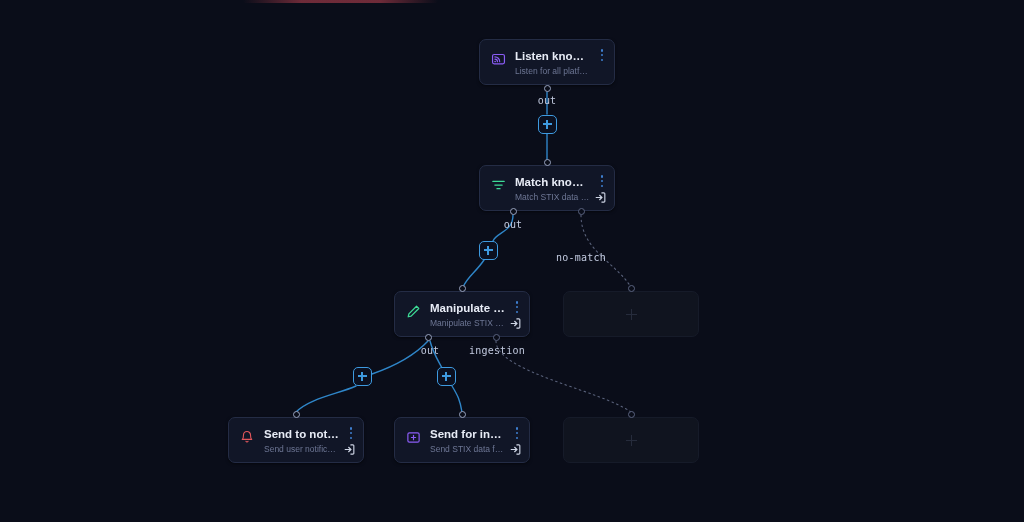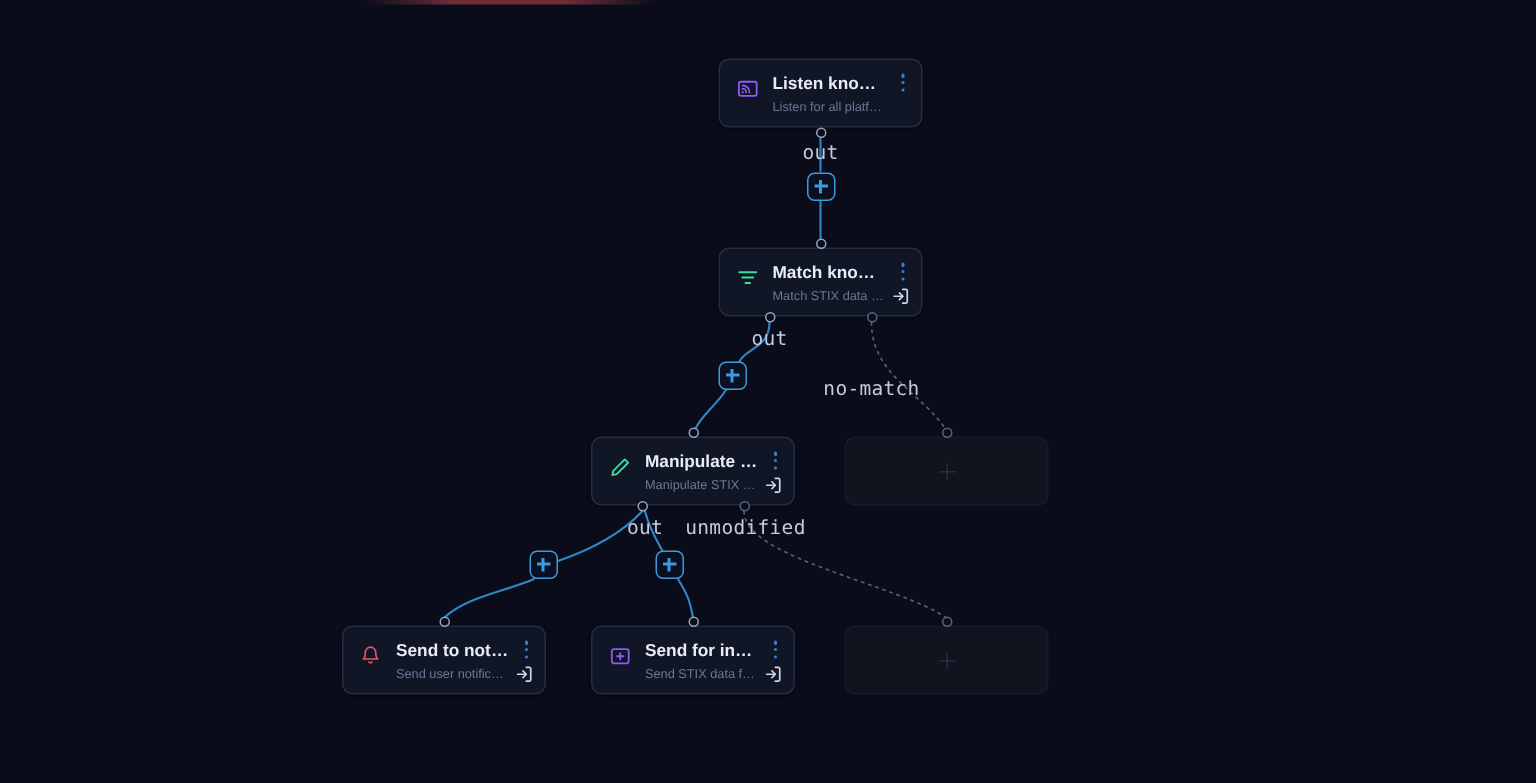--- a/index.html
+++ b/index.html
@@ -96,21 +96,21 @@
     position: absolute;
     width: 7px; height: 7px;
     border-radius: 50%;
     background: #0a0d19;
     border: 1.3px solid #5b6480;
   }
   .port.active { border-color: #9aa4c0; }
   .port-label {
     position: absolute;
     font-family: "DejaVu Sans Mono", "Liberation Mono", monospace;
-    font-size: 13px;
+    font-size: 10px;
     color: #c3cbe0;
     white-space: nowrap;
     letter-spacing: 0.2px;
     text-align: right;
   }
 
   
   .plus-btn {
     position: absolute;
     width: 19px; height: 19px;
@@ -305,21 +305,21 @@
       <div class="port-label" style="left: 547px; top: 95px; transform: translateX(-50%);">out</div>
       <div class="port active" style="left: 543.5px; top: 158.5px;"></div>
       <div class="port active" style="left: 509.5px; top: 207.5px;"></div>
       <div class="port-label" style="left: 513px; top: 219px; transform: translateX(-50%);">out</div>
       <div class="port" style="left: 577.5px; top: 207.5px;"></div>
       <div class="port-label" style="left: 581px; top: 219px; transform: translateX(-50%); margin-top: 33px;">no-match</div>
       <div class="port active" style="left: 458.5px; top: 284.5px;"></div>
       <div class="port active" style="left: 424.5px; top: 333.5px;"></div>
       <div class="port-label" style="left: 430px; top: 345px; transform: translateX(-50%);">out</div>
       <div class="port" style="left: 492.5px; top: 333.5px;"></div>
-      <div class="port-label" style="left: 497px; top: 345px; transform: translateX(-50%);">unmodified</div>
+      <div class="port-label" style="left: 497px; top: 345px; transform: translateX(-50%);">ingestion</div>
       <div class="port active" style="left: 292.5px; top: 410.5px;"></div>
       <div class="port active" style="left: 458.5px; top: 410.5px;"></div>
       <div class="port" style="left: 627.5px; top: 284.5px;"></div>
       <div class="port" style="left: 627.5px; top: 410.5px;"></div>
     </div>
   <div id="plus-layer">
       <div class="plus-btn" style="left: 537.5px; top: 114.5px;"></div>
       <div class="plus-btn" style="left: 478.5px; top: 240.5px;"></div>
       <div class="plus-btn" style="left: 352.5px; top: 366.5px;"></div>
       <div class="plus-btn" style="left: 436.5px; top: 366.5px;"></div>

